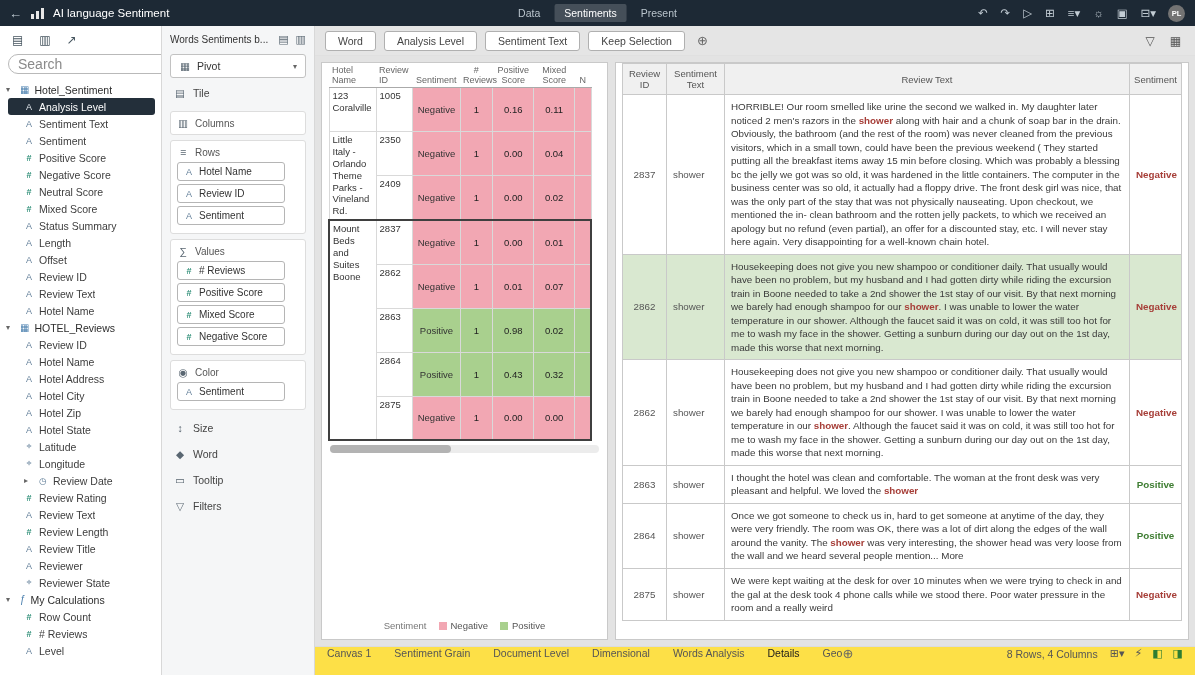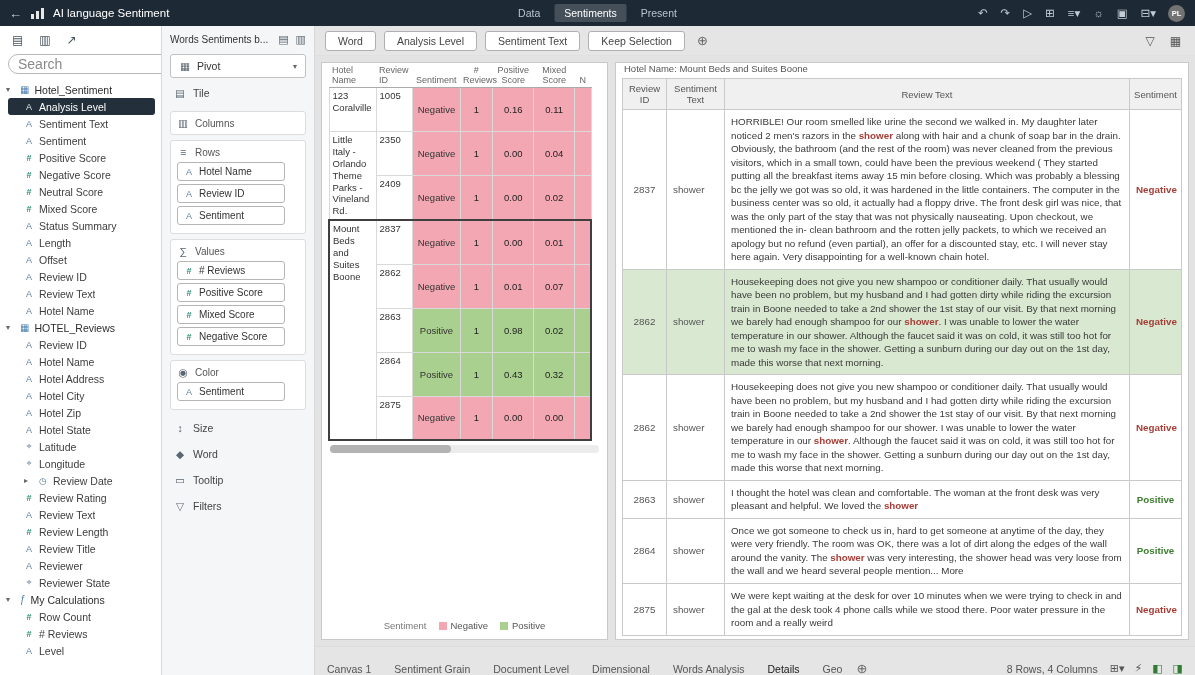--- a/index.html
+++ b/index.html
@@ -99,21 +99,21 @@
   .tbl-wrap{flex:1;overflow:hidden;padding:0 6px 6px}
   .detail-table{border-collapse:collapse;width:100%;table-layout:fixed;font-size:9.8px}
   .detail-table th{background:#f0f0f0;border:1px solid #c9c9c9;font-weight:normal;color:#555;padding:4px 3px;font-size:9.5px;text-align:center}
   .detail-table td{border:1px solid #c9c9c9;padding:5px 6px;vertical-align:middle;line-height:1.38;color:#3a3a3a}
   td.c-id{text-align:center;color:#555}
   td.c-word{color:#555}
   td.c-sent{text-align:center;font-weight:bold}
   .hl{font-weight:bold}
 
   
-  .bottombar{height:29px;background:#e5e5e5;border-top:1px solid #dcdcdc;display:flex;align-items:flex-end;padding:0 12px;gap:14px;flex:none}
+  .bottombar{height:29px;background:#fde047;border-top:1px solid #dcdcdc;display:flex;align-items:flex-start;padding:0 12px;flex:none}
   .cv-tabs{display:flex;gap:23px;align-items:center}
   .cv-tab{font-size:10.5px;color:#555;cursor:pointer;white-space:nowrap}
   .cv-tab.active{font-weight:normal;color:#1a1a1a}
   .bb-right{margin-left:auto;display:flex;align-items:center;gap:12px;color:#555;font-size:10.5px}
   .bb-icons{display:flex;gap:10px;font-size:11px}
   .bb-ico{cursor:pointer}
   .bb-ico.green{color:#2e7d32}
 </style>
 </head>
 <body>
@@ -521,21 +521,20 @@
             </span>
             <span class="leg-item">
               <span class="leg-sq" style="background: rgb(169, 208, 142);"></span>
               <span>Positive</span>
             </span>
           </span>
       </div>
     </div>
 
     <div class="viz table-viz">
-      <div class="viz-sub">Hotel Name: Mount Beds and Suites Boone</div>
       <div class="tbl-wrap">
         <table class="detail-table">
             <colgroup>
               <col style="width: 44px;">
               <col style="width: 58px;">
               <col>
               <col style="width: 52px;">
             </colgroup>
             <thead>
               <tr>

